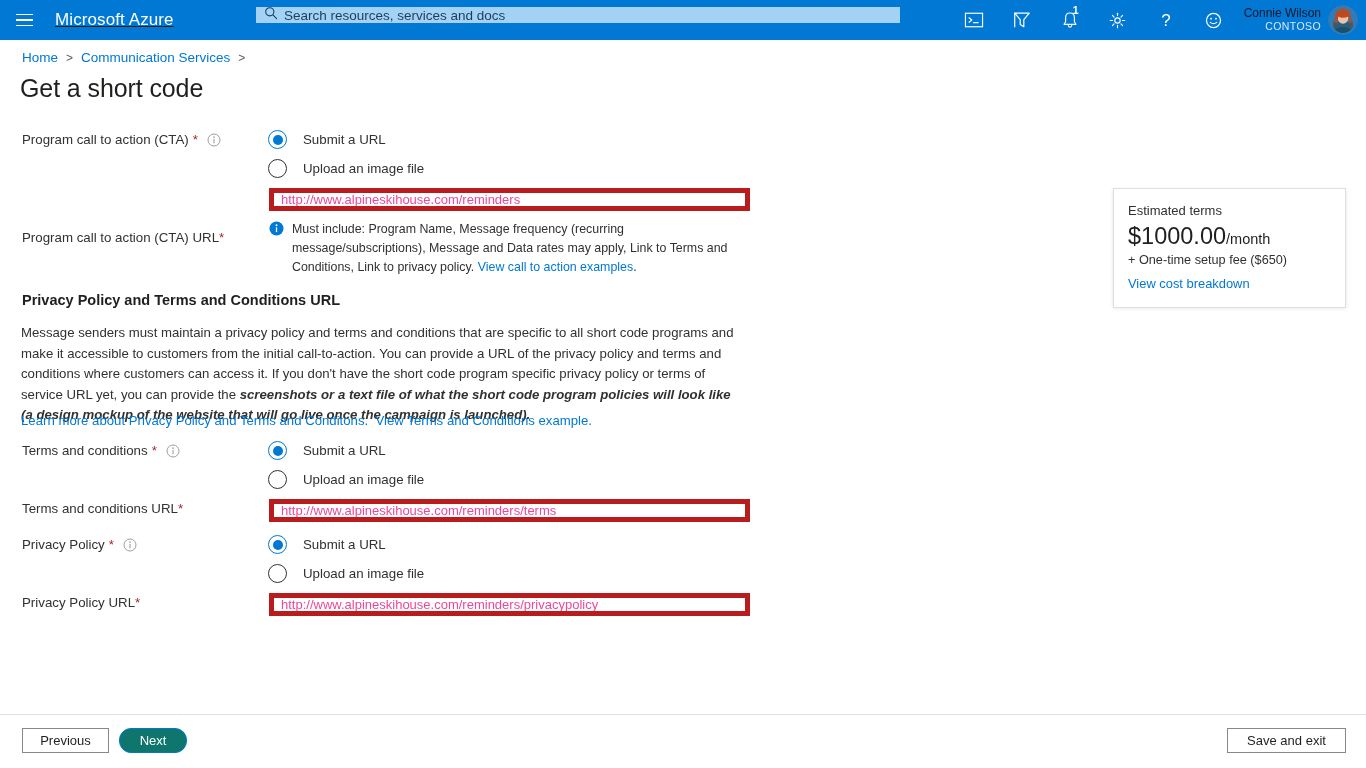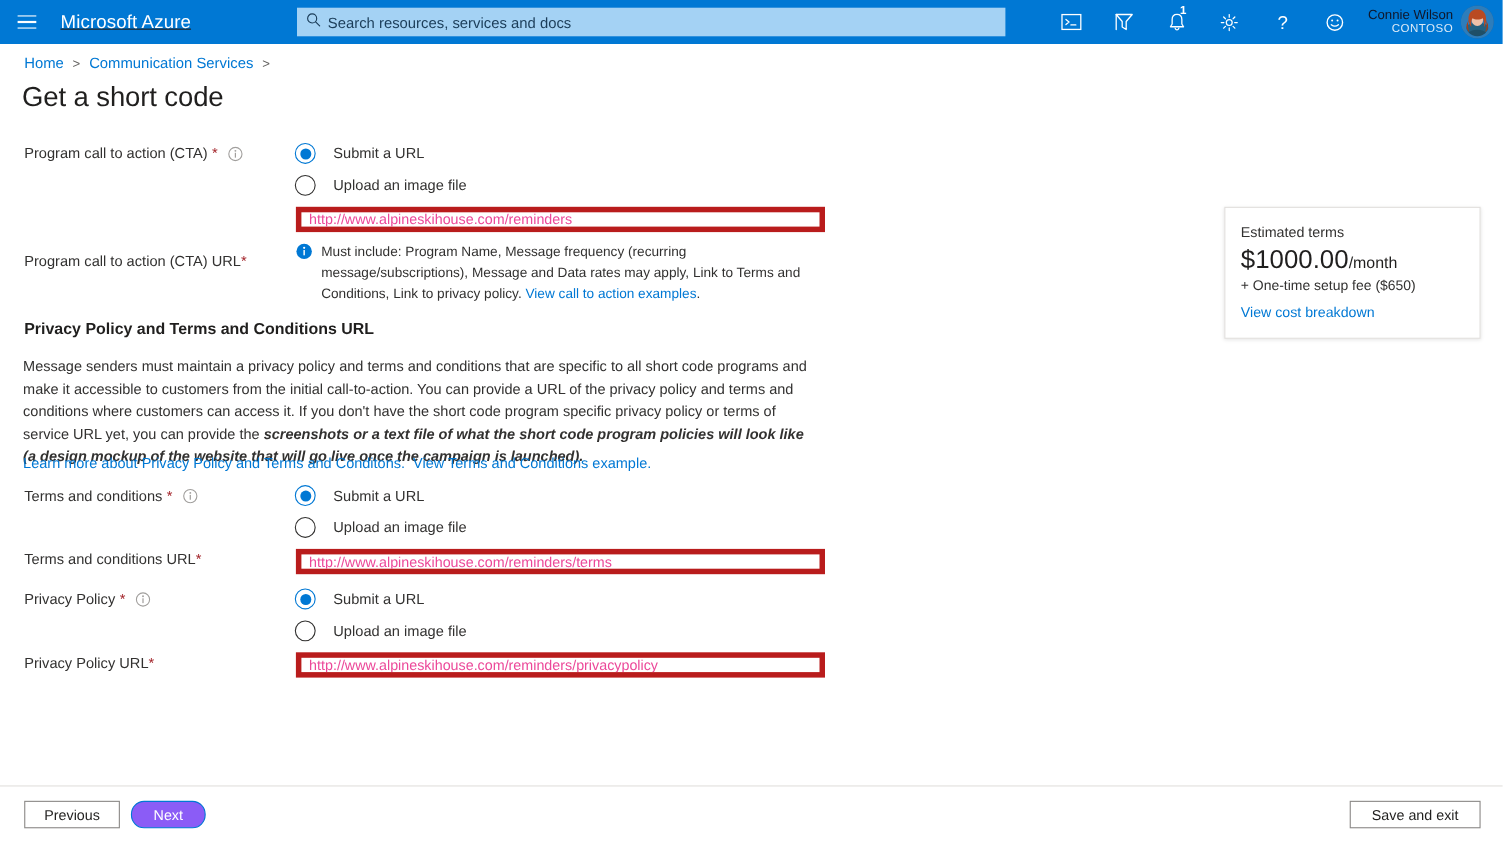--- a/index.html
+++ b/index.html
@@ -38,22 +38,22 @@
   .brand {
     color: #ffffff;
     font-size: 17px;
     letter-spacing: .1px;
     white-space: nowrap;
     margin-left: 7px;
     margin-right: 0;
   }
   .searchwrap {
     position: absolute;
-    left: 270px; top: 7px;
-    width: 644px; height: 26px;
+    left: 256px; top: 7px;
+    width: 644px; height: 16px;
     background: #a4d2f4;
     display: flex; align-items: center;
     padding: 0 8px;
   }
   .searchwrap svg { flex: 0 0 auto; margin-right: 6px; }
   .searchinput {
     border: none; outline: none; background: transparent;
     font-family: "Liberation Sans", sans-serif;
     font-size: 13.5px;
     color: #1a3c57;
@@ -241,21 +241,21 @@
     font-family: "Liberation Sans", sans-serif;
     font-size: 13px;
     display: flex; align-items: center; justify-content: center;
     cursor: pointer;
     border: 1px solid #8a8886;
     background: #ffffff;
     color: #201f1e;
     padding: 0 12px;
   }
   .btn.primary {
-    background: #8b5cf6;
+    background: #0f766e;
     border-color: #0078d4;
     color: #ffffff;
     border-radius: 12px;
   }
 </style>
 </head>
 <body>
 
 <div class="topbar">
   <div class="hamburger">

